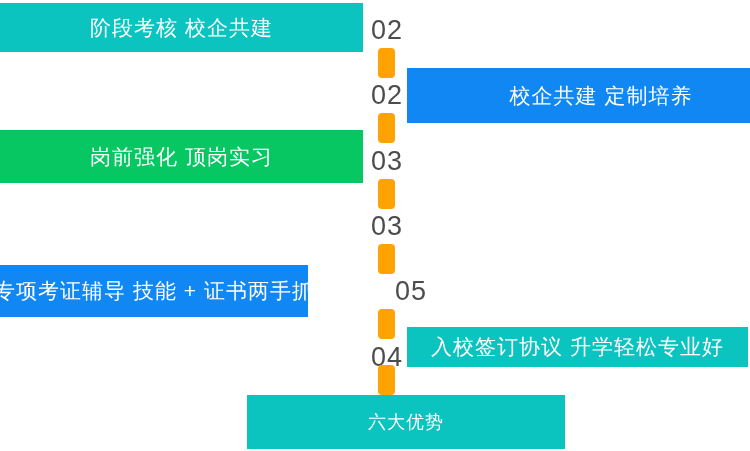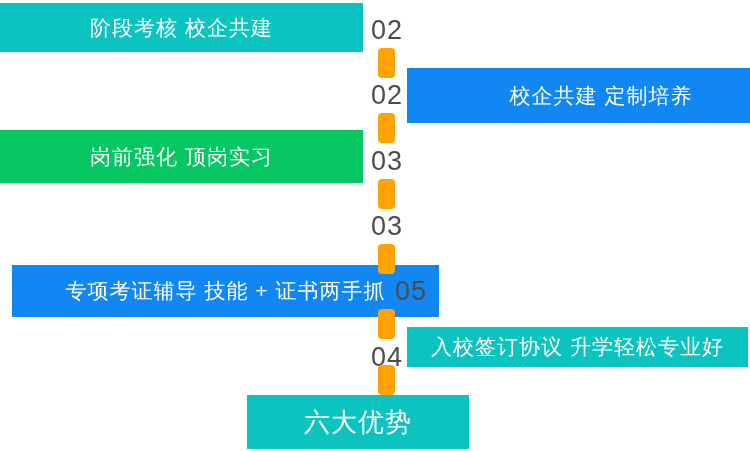--- a/index.html
+++ b/index.html
@@ -14,27 +14,27 @@
     display:flex;align-items:center;justify-content:center;
     color:#ffffff;font-size:21px;letter-spacing:1px;
     white-space:nowrap;
   }
   .c-teal{background:var(--teal);}
   .c-green{background:var(--green);}
   .c-blue{background:var(--blue);}
   
   .box-l1{left:0;top:3;width:363px;height:49px;top:3px;}
   .box-l2{left:0;top:130px;width:363px;height:53px;}
-  .box-l3{left:12px;top:265px;width:427px;height:52px;}
+  .box-l3{left:0;top:265px;width:308px;height:52px;}
   
   .box-r1{left:407px;top:68px;width:388px;height:55px;}
   .box-r2{left:408px;top:197px;width:325px;height:58px;}
   .box-r3{left:407px;top:327px;width:341px;height:40px;}
   
-  .box-sum{left:247px;top:395px;width:222px;height:54px;font-size:26px;}
+  .box-sum{left:247px;top:395px;width:318px;height:54px;font-size:18px;}
   
   .num{
     position:absolute;left:362px;width:50px;height:30px;
     display:flex;align-items:center;justify-content:center;
     color:var(--number_gray);font-size:27px;font-weight:300;
     letter-spacing:1px;
   }
   .num-1{top:15px;}
   .num-2{top:80px;}
   .num-3{top:146px;}

